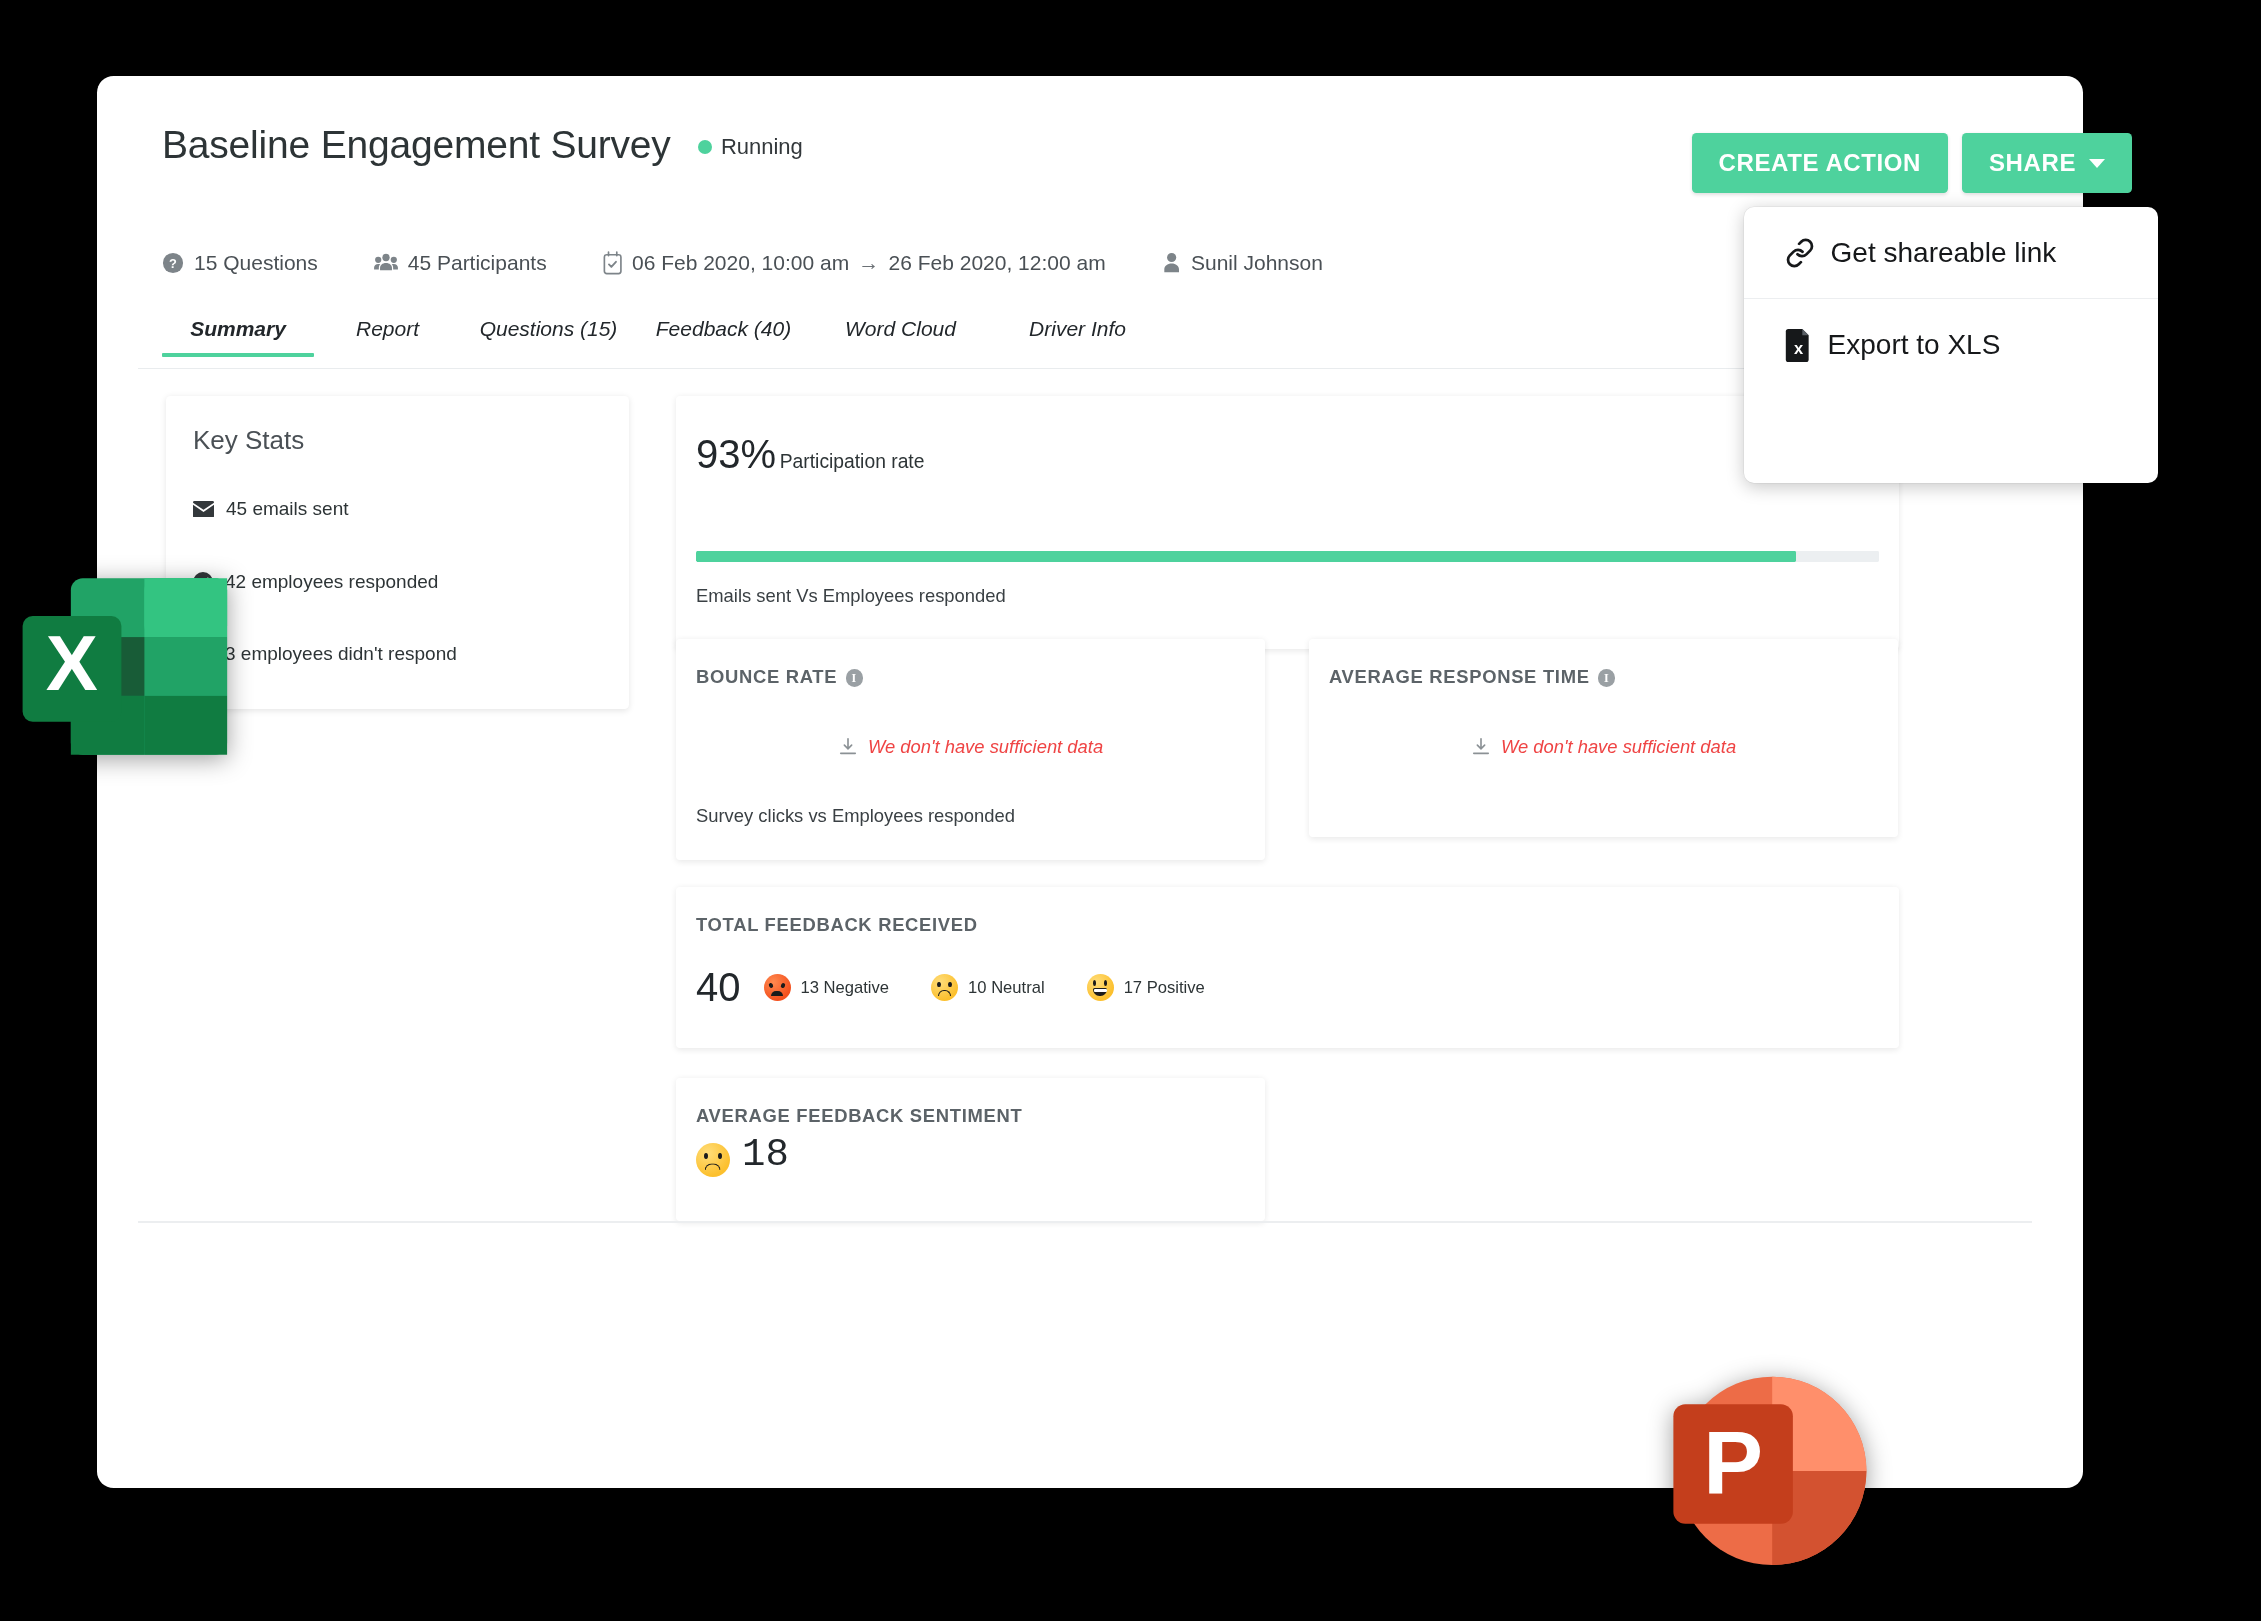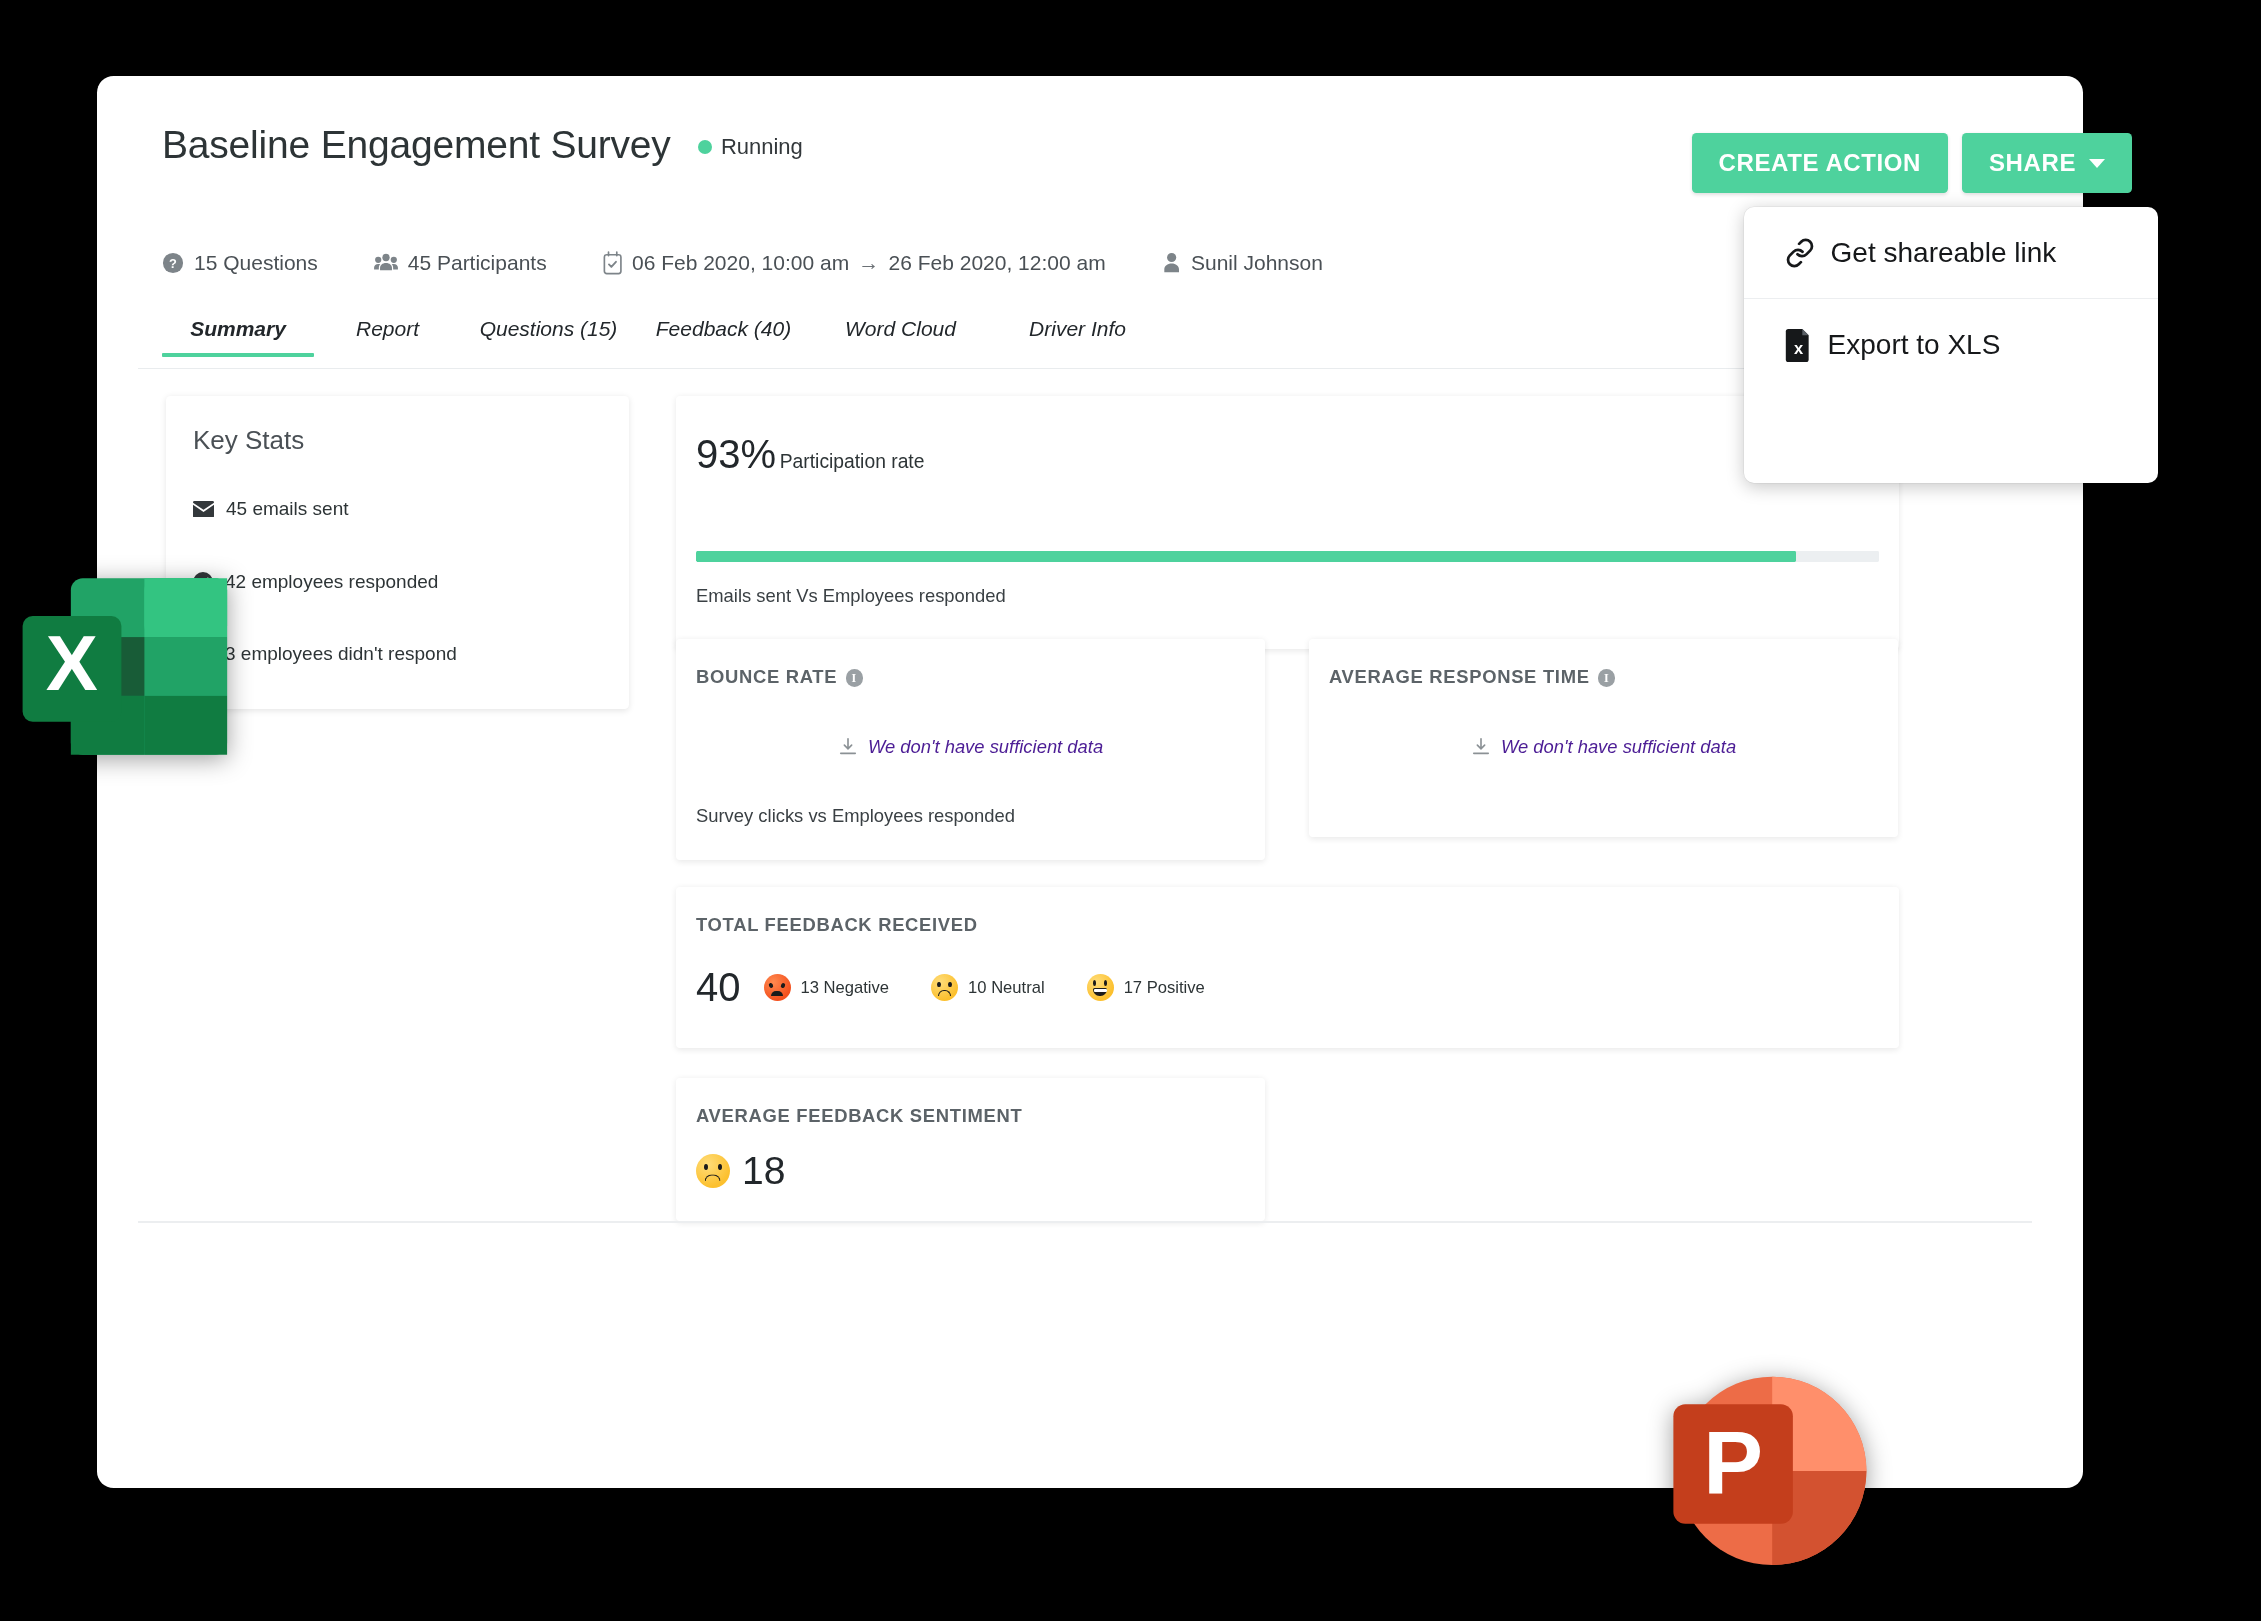--- a/index.html
+++ b/index.html
@@ -147,21 +147,21 @@
   }
   .info-icon {
     display: inline-flex; align-items: center; justify-content: center;
     width: 17.5px; height: 17.5px; border-radius: 50%;
     background: #9aa0a4; color: #fff; font-size: 12px;
     font-weight: 700; font-family: "Liberation Serif", serif;
     vertical-align: middle; margin-left: 8.3px;
   }
   .no-data {
     display: flex; align-items: center; justify-content: center;
-    font-size: 18.4px; font-style: italic; color: #4c1d95;
+    font-size: 18.4px; font-style: italic; color: #ef4444;
   }
   .no-data .nd-label { margin-left: 10px; }
   .panel-footnote { font-size: 18.4px; color: #3a4044; }
 
   
   #participation-panel { left: 676px; top: 396px; width: 1223px; height: 253px; }
   #participation-value {
     position: absolute; left: 20px; top: 36px;
     display: flex; align-items: baseline;
   }
@@ -194,22 +194,22 @@
     display: flex; align-items: center;
   }
   #feedback-total { font-size: 40px; color: #22272b; margin-right: 23px; }
   .sentiment-group { display: flex; align-items: center; margin-right: 42px; }
   .sentiment-label { font-size: 16.6px; color: #2d3436; margin-left: 10px; white-space: nowrap; }
 
   
   #sentiment-panel { left: 676px; top: 1078px; width: 589px; height: 143px; }
   #sentiment-title { position: absolute; left: 20px; top: 27px; }
   #sentiment-row {
-    position: absolute; left: 20px; top: 71px;
-    display: flex; align-items: center;
+    position: absolute; left: 20px; top: 55px;
+    display: flex; align-items: flex-end; font-family: Liberation Mono, monospace;
   }
   #sentiment-score { font-size: 39px; color: #22272b; margin-left: 12px; }
 
   
   #bottom-divider {
     position: absolute; left: 138px; top: 1221px;
     width: 1894px; height: 1.8px; background: #eceef0;
   }
 
   

